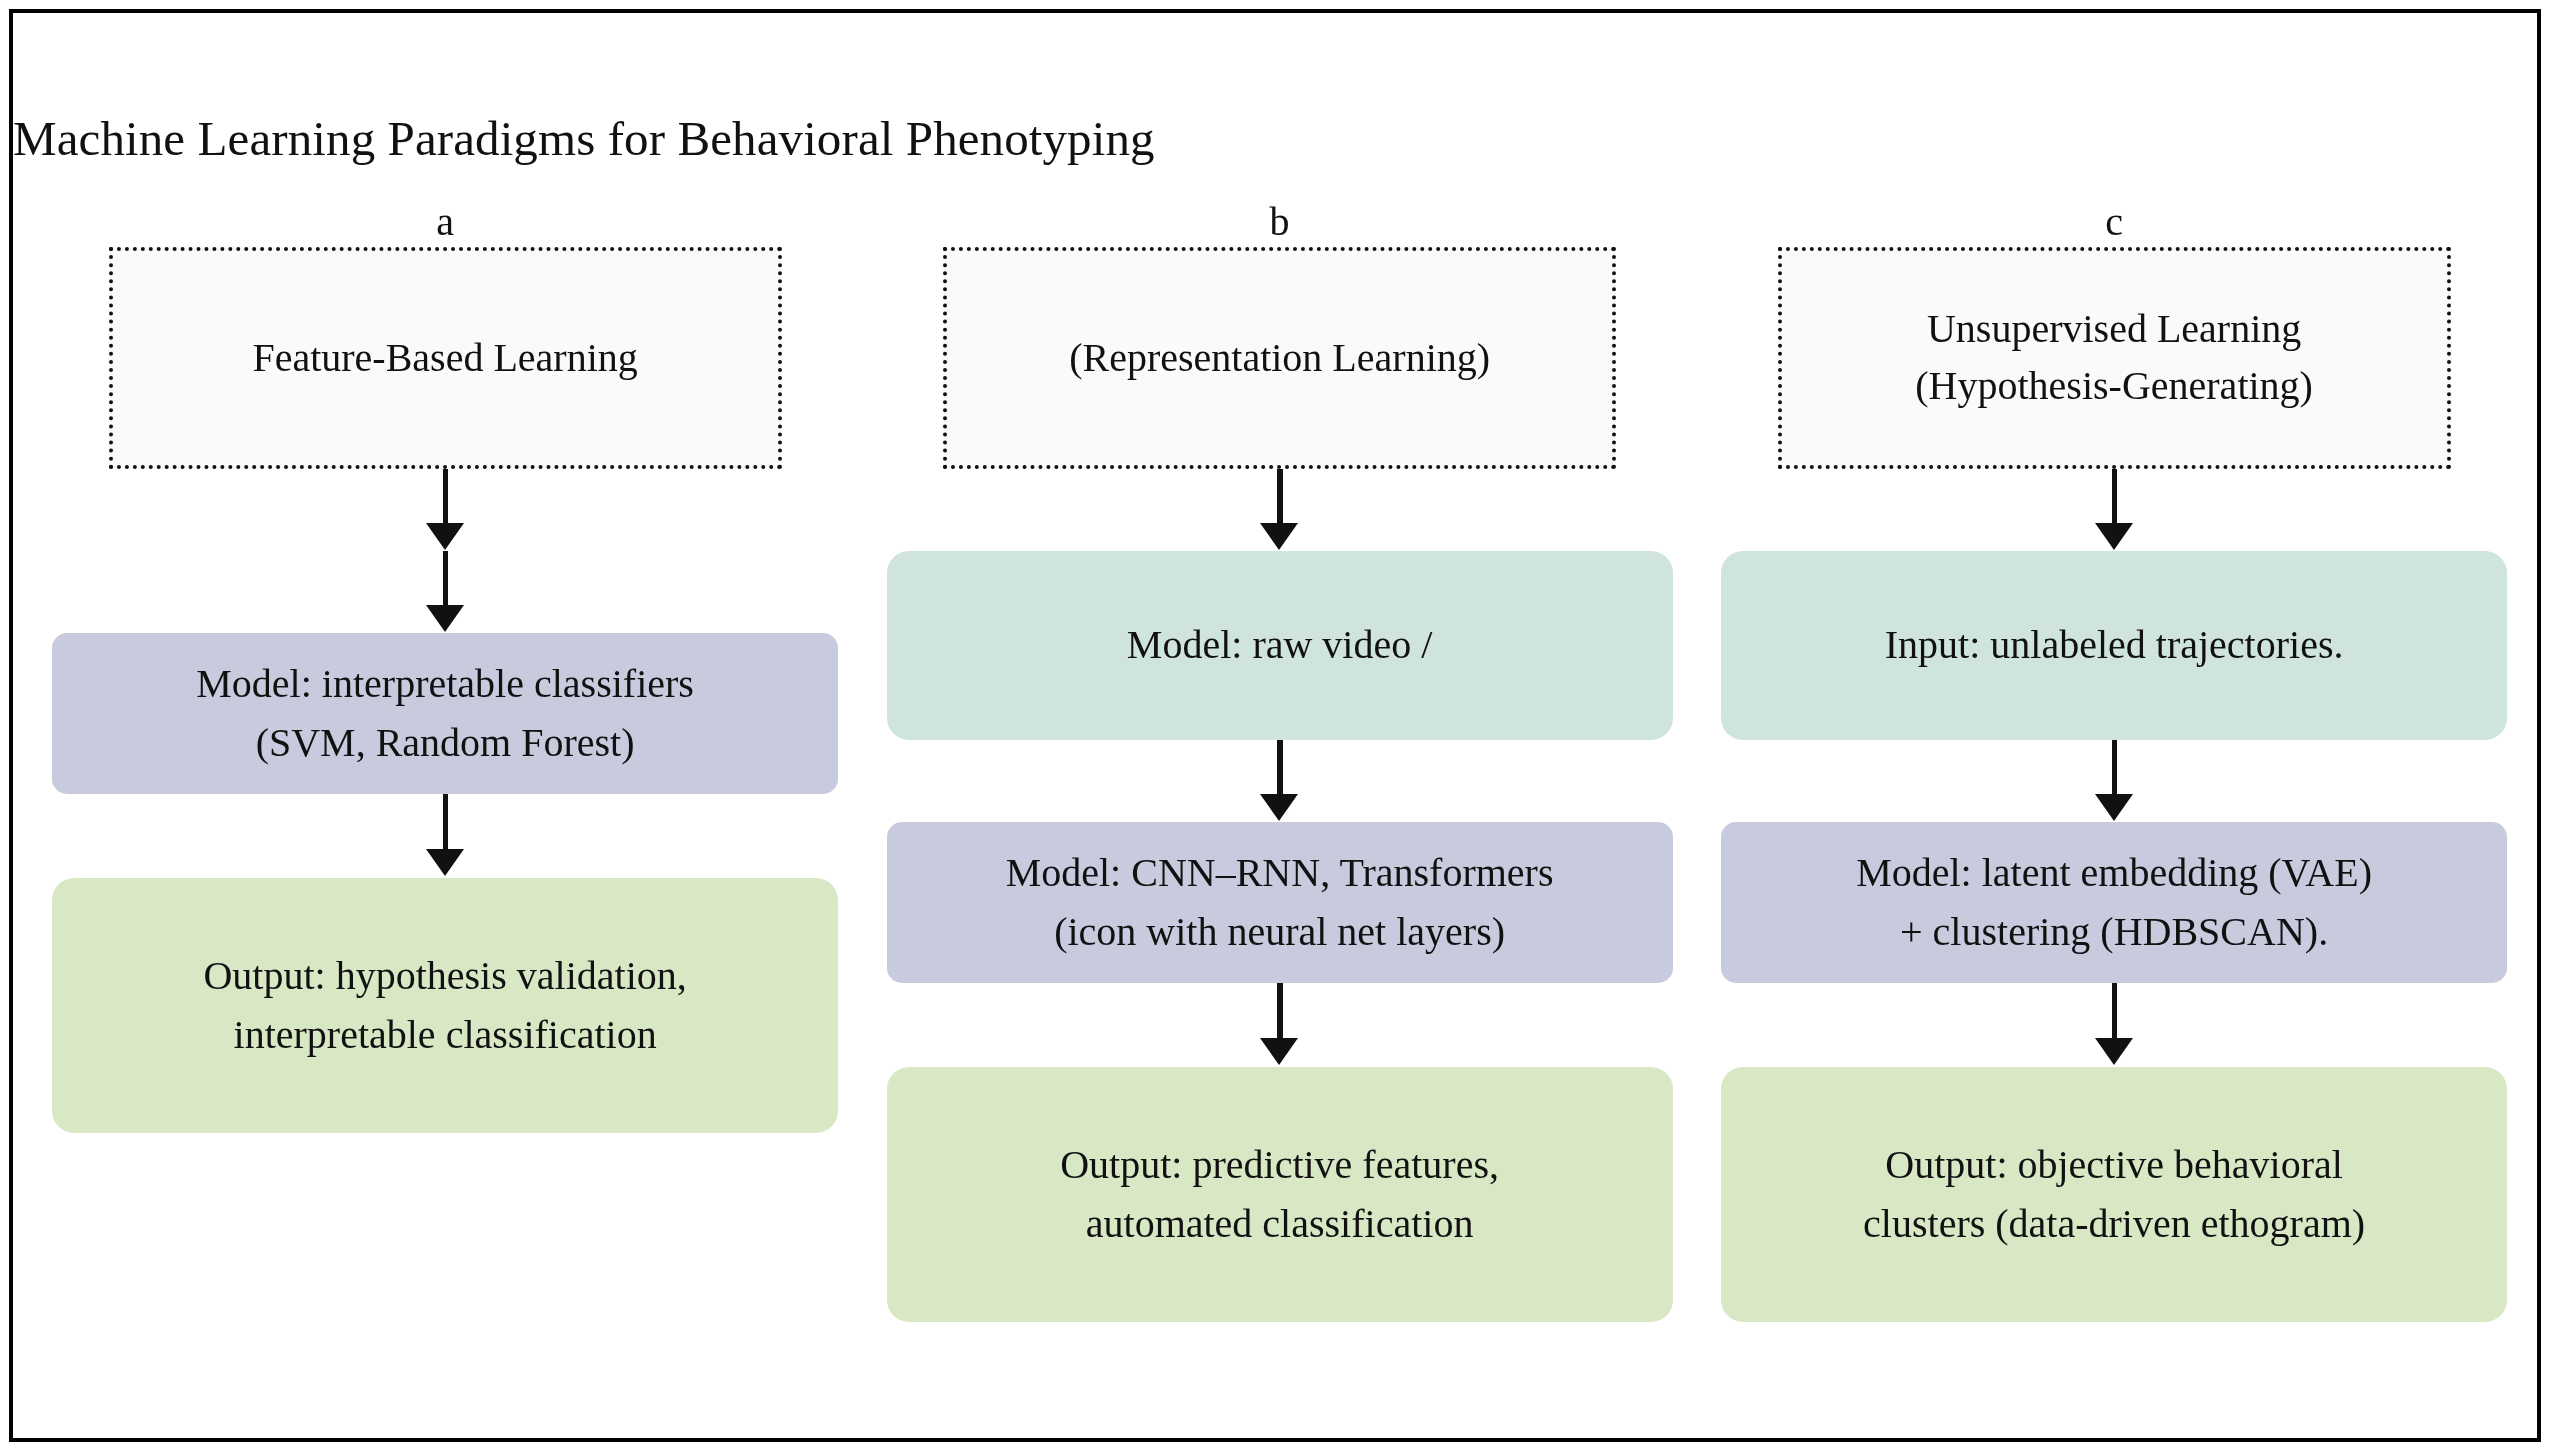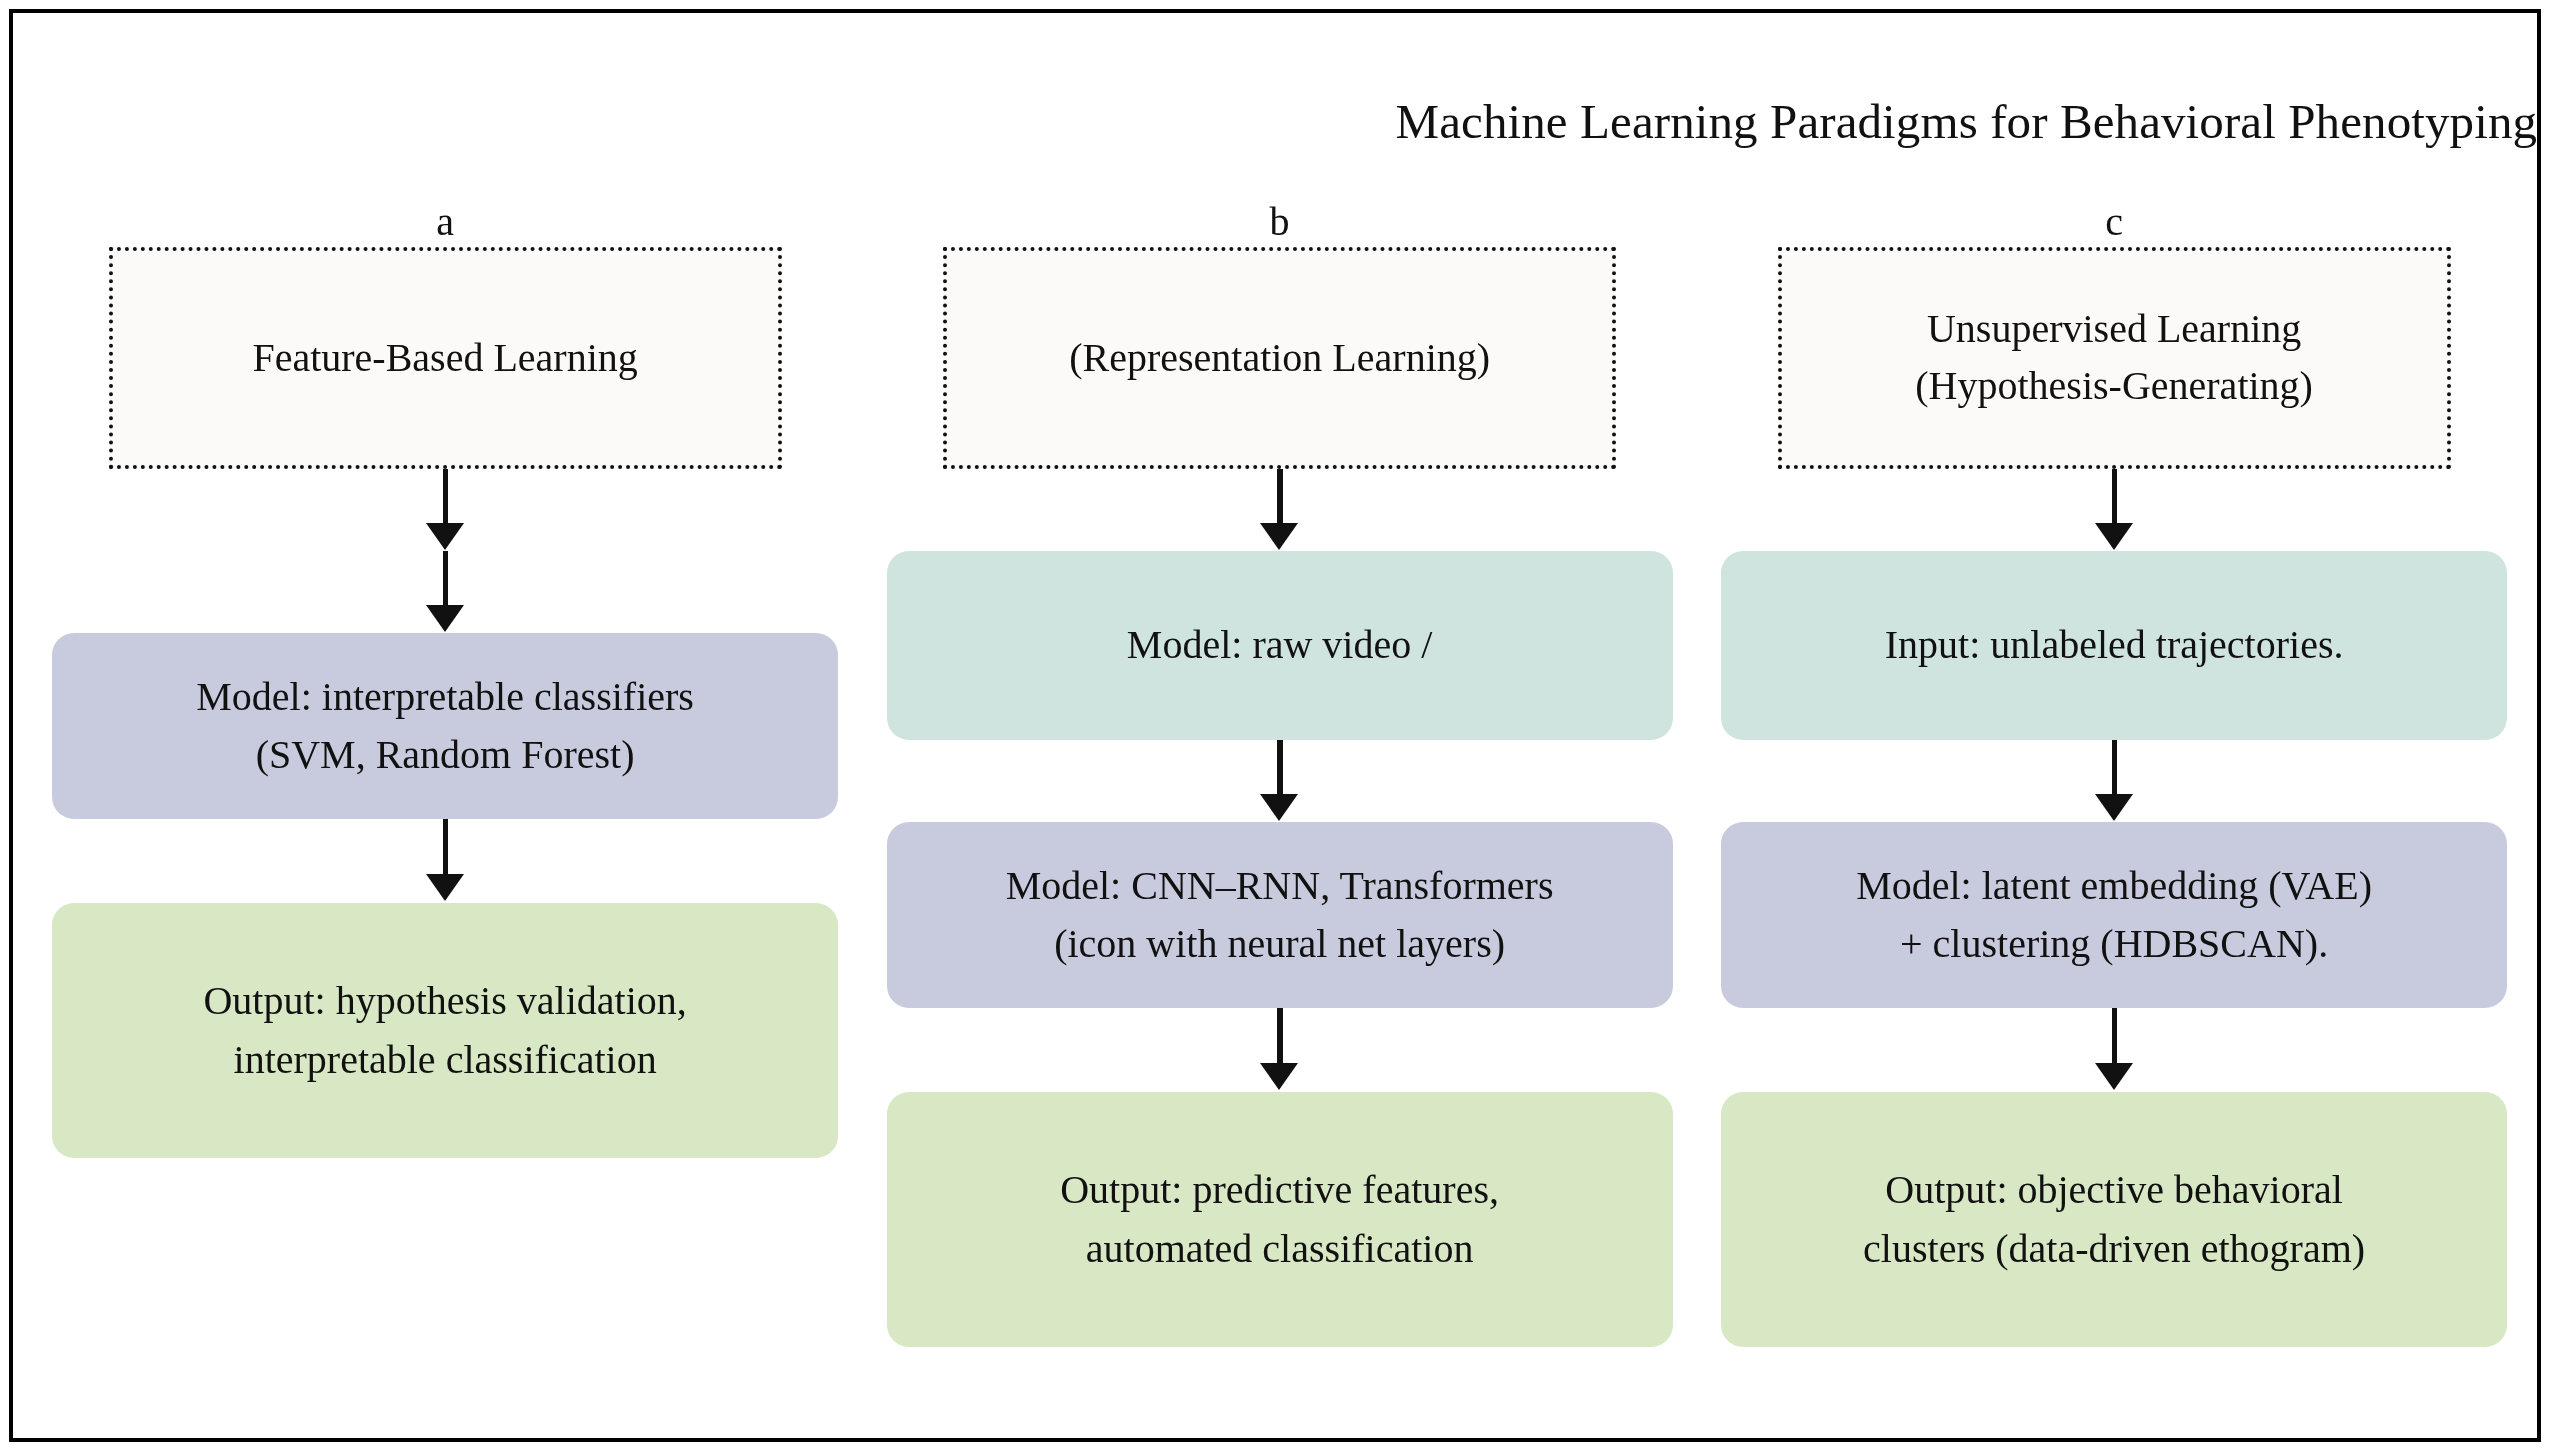--- a/index.html
+++ b/index.html
@@ -25,23 +25,23 @@
     height: 1433px;
     border: 4.6px solid #000000;
     background: #ffffff;
     box-sizing: border-box;
   }
 
   
   #figure-title {
     position: absolute;
     left: 0;
-    top: 82px;
+    top: 99px;
     width: 100%;
-    text-align: right;
+    text-align: left;
     font-size: 49px;
     line-height: 1.1;
     letter-spacing: 0.1px;
     color: #111111;
     white-space: nowrap;
   }
 
   
   #columns {
     position: absolute;
@@ -135,21 +135,21 @@
     justify-content: center;
     text-align: center;
     font-size: 40px;
     line-height: 1.46;
     color: #111111;
     padding: 0 17px;
   }
   .stage-box .line { display: block; }
 
   .stage-input  { height: 189px; background: #cfe3df; }
-  .stage-model  { height: 186px; background: #c8cbdd; }
+  .stage-model  { height: 161px; background: #c8cbdd; border-radius: 15px; }
   .stage-output { height: 255px; background: #d8e7c4; }
 
   .vec-bold { font-weight: bold; }
   .vec-ital { font-style: italic; }
 </style>
 </head>
 <body>
 
 <div id="figure-frame">
 

